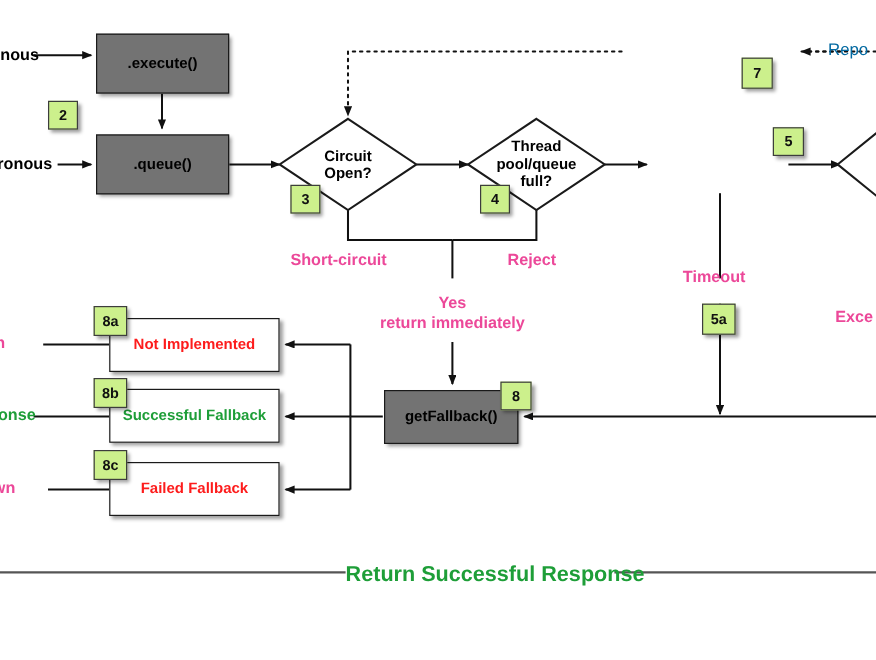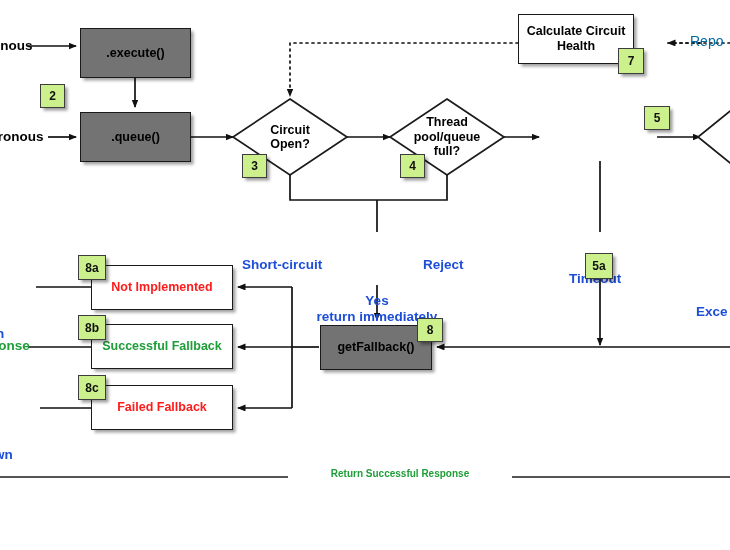--- a/index.html
+++ b/index.html
@@ -87,21 +87,21 @@
   }
 
   
   .lbl {
     position: absolute;
     font-weight: bold;
     font-size: 13.5px;
     white-space: nowrap;
     line-height: 1.15;
   }
-  .lbl.red    { color: #1d4ed8; margin-top: 48px; }
+  .lbl.red    { color: #ec4899; }
   .lbl.green  { color: #1e9e38; }
   .lbl.grey   { color: #0369a1; font-weight: normal; font-size: 14px; }
   .lbl.black  { color: #000; }
   .lbl.center { text-align: center; }
 </style>
 </head>
 <body>
 
 <div id="canvas">
 
@@ -199,26 +199,20 @@
 
   <div class="node orange" style="left:80px; top:28px; width:111px; height:50px;">
     <span>.execute()</span>
   </div>
 
   <div class="node orange" style="left:80px; top:112px; width:111px; height:50px;">
     <span>.queue()</span>
   </div>
 
 
-  <div class="node white" style="left:518px; top:14px; width:116px; height:50px;">
-    <span>
-      <span>Calculate Circuit</span><br>
-      <span>Health</span>
-    </span>
-  </div>
 
   <div class="node orange" style="left:320px; top:325px; width:112px; height:45px;">
     <span>getFallback()</span>
   </div>
 
   <div class="node white" style="left:91px; top:265px; width:142px; height:45px; color:#fd1c1c;">
     <span>Not Implemented</span>
   </div>
 
   <div class="node white" style="left:91px; top:324px; width:142px; height:45px; color:#1e9e38;">
@@ -307,17 +301,17 @@
   </div>
 
   <div class="lbl green" style="left:-10px; top:338px;">
     <span>ponse</span>
   </div>
 
   <div class="lbl red" style="left:-6px; top:399px;">
     <span>wn</span>
   </div>
 
-  <div class="lbl green center" style="left:288px; top:468px; width:224px; font-size:10px;">
+  <div class="lbl green center" style="left:288px; top:468px; width:224px; font-size:18px;">
     <span>Return Successful Response</span>
   </div>
 
 </div>
 
 </body></html>

